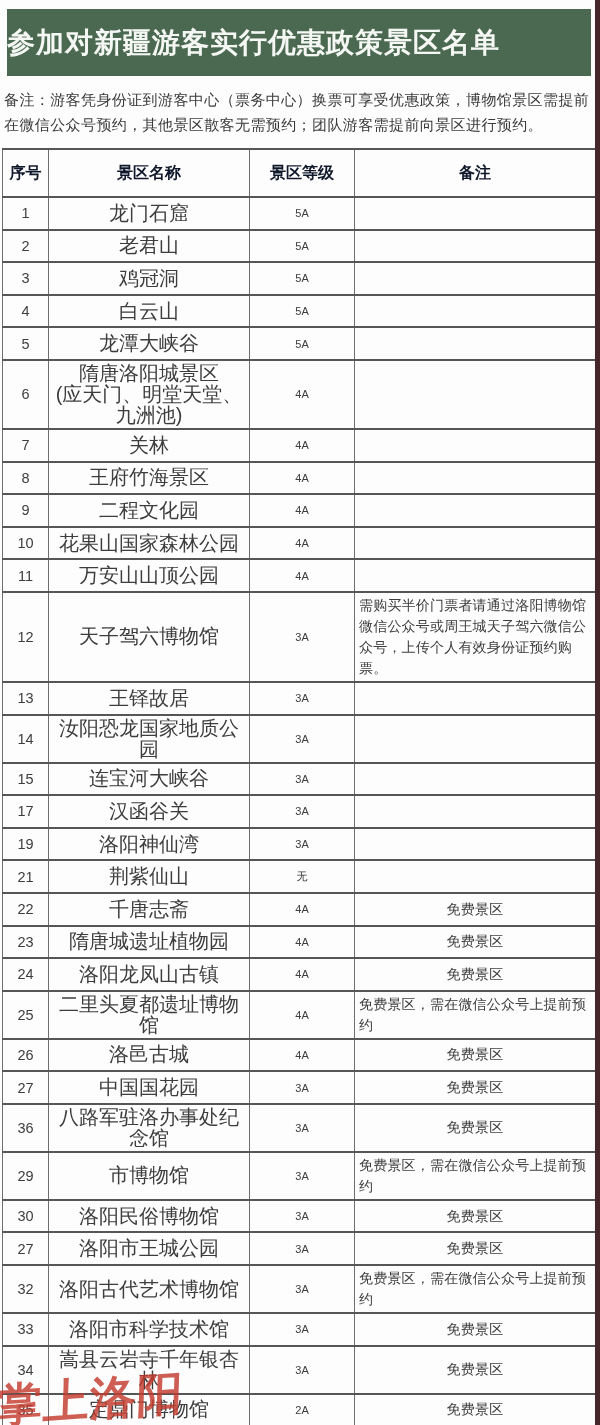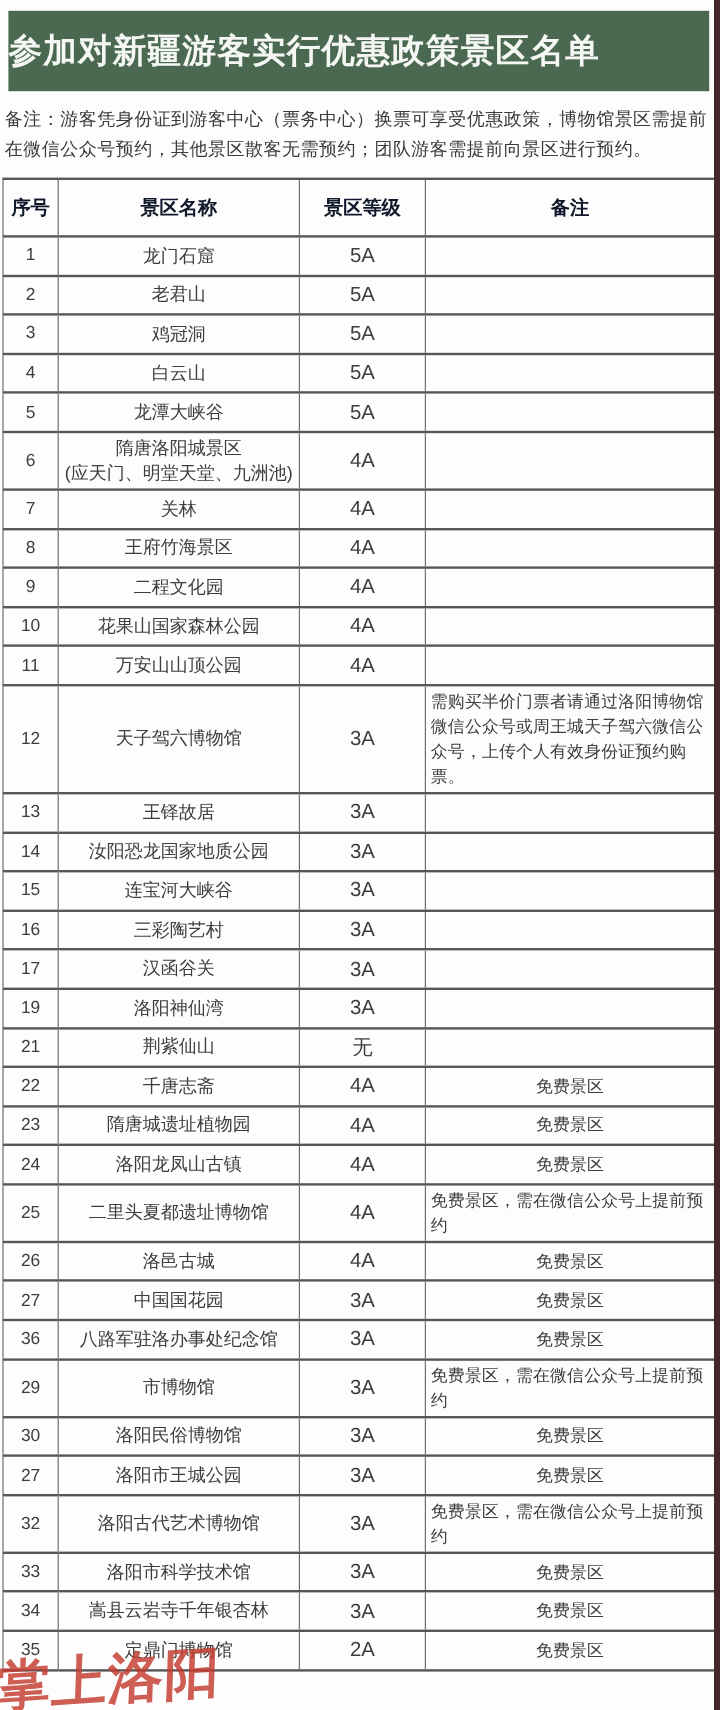--- a/index.html
+++ b/index.html
@@ -55,22 +55,22 @@
     color: #3d3d3d;
     text-align: center;
     vertical-align: middle;
     padding: 2px 3px;
     overflow: hidden;
   }
   thead tr { height: 48px; }
   th { font-size: 16px; font-weight: bold; color: #0f172a; }
   tbody tr { height: 32.6px; }
   td.no-cell { font-size: 14.5px; }
-  td.name-cell { font-size: 15px; white-space: pre-line; line-height: 21px; }
-  td.level-cell { font-size: 17px; }
+  td.name-cell { font-size: 20px; white-space: pre-line; line-height: 21px; }
+  td.level-cell { font-size: 11px; }
   td.remark-cell { font-size: 14px; line-height: 21px; letter-spacing: 0.2px; }
   td.remark-long { text-align: left; padding-left: 4px; padding-right: 2px; }
   .watermark {
     position: absolute;
     left: -4px; bottom: -6px;
     z-index: 10;
     font-family: "Liberation Serif", "DejaVu Serif", serif;
     font-weight: bold;
     font-size: 46px;
     color: #c43c2e;
@@ -193,26 +193,20 @@
         <td class="level-cell">3A</td>
         <td class="remark-cell"></td>
       </tr>
       <tr>
         <td class="no-cell">15</td>
         <td class="name-cell">连宝河大峡谷</td>
         <td class="level-cell">3A</td>
         <td class="remark-cell"></td>
       </tr>
       <tr>
-        <td class="no-cell">16</td>
-        <td class="name-cell">三彩陶艺村</td>
-        <td class="level-cell">3A</td>
-        <td class="remark-cell"></td>
-      </tr>
-      <tr>
         <td class="no-cell">17</td>
         <td class="name-cell">汉函谷关</td>
         <td class="level-cell">3A</td>
         <td class="remark-cell"></td>
       </tr>
       <tr>
         <td class="no-cell">19</td>
         <td class="name-cell">洛阳神仙湾</td>
         <td class="level-cell">3A</td>
         <td class="remark-cell"></td>

